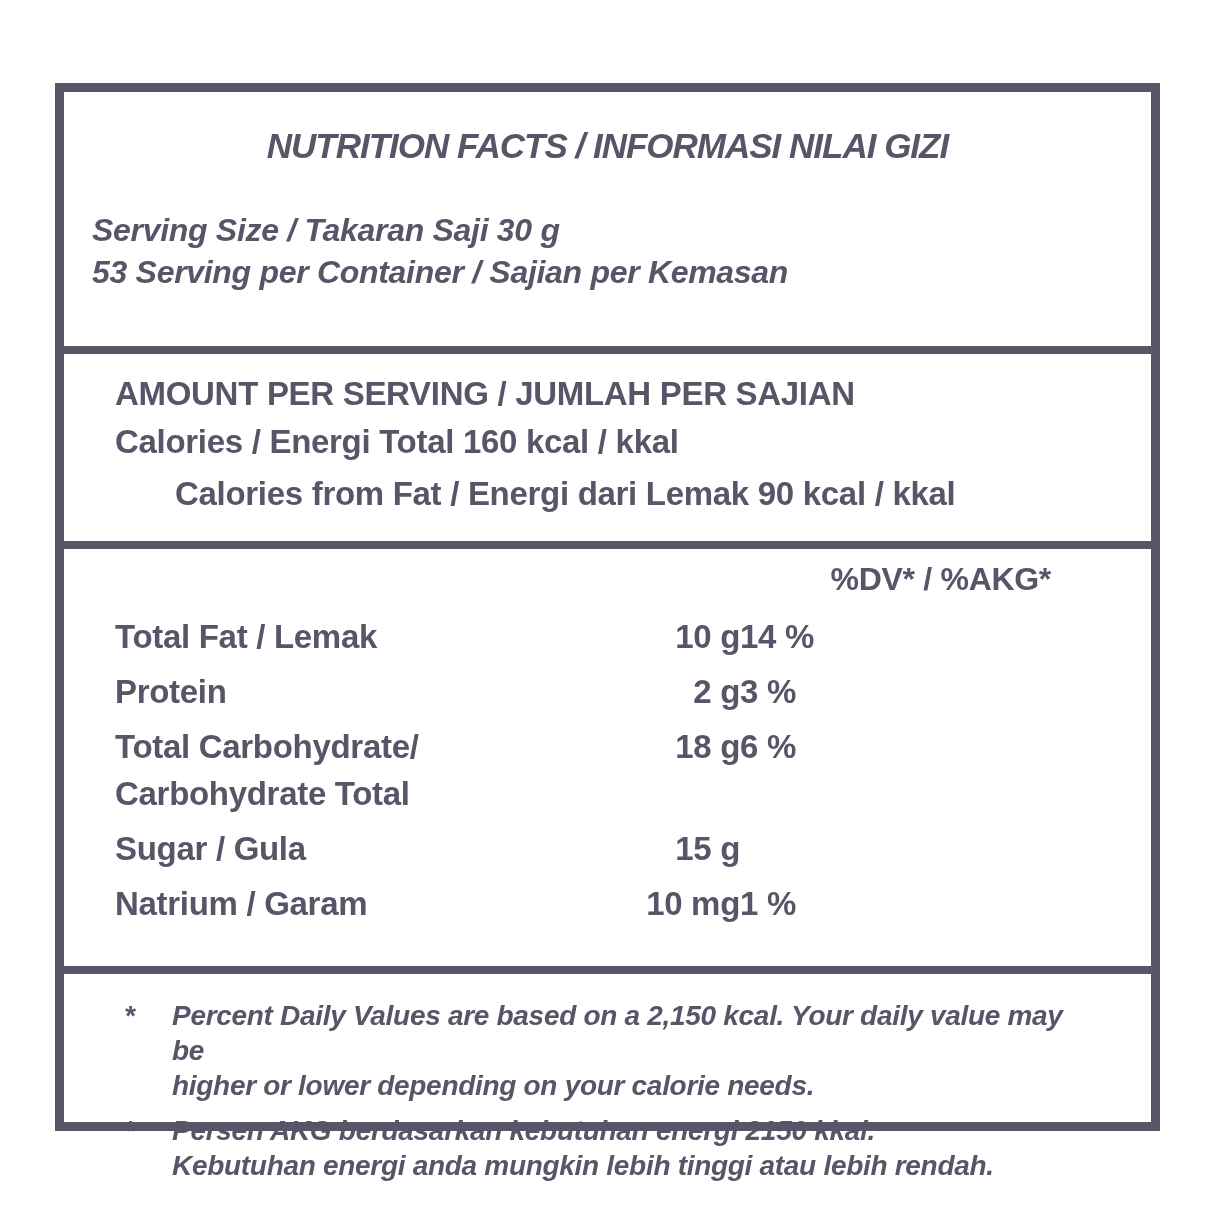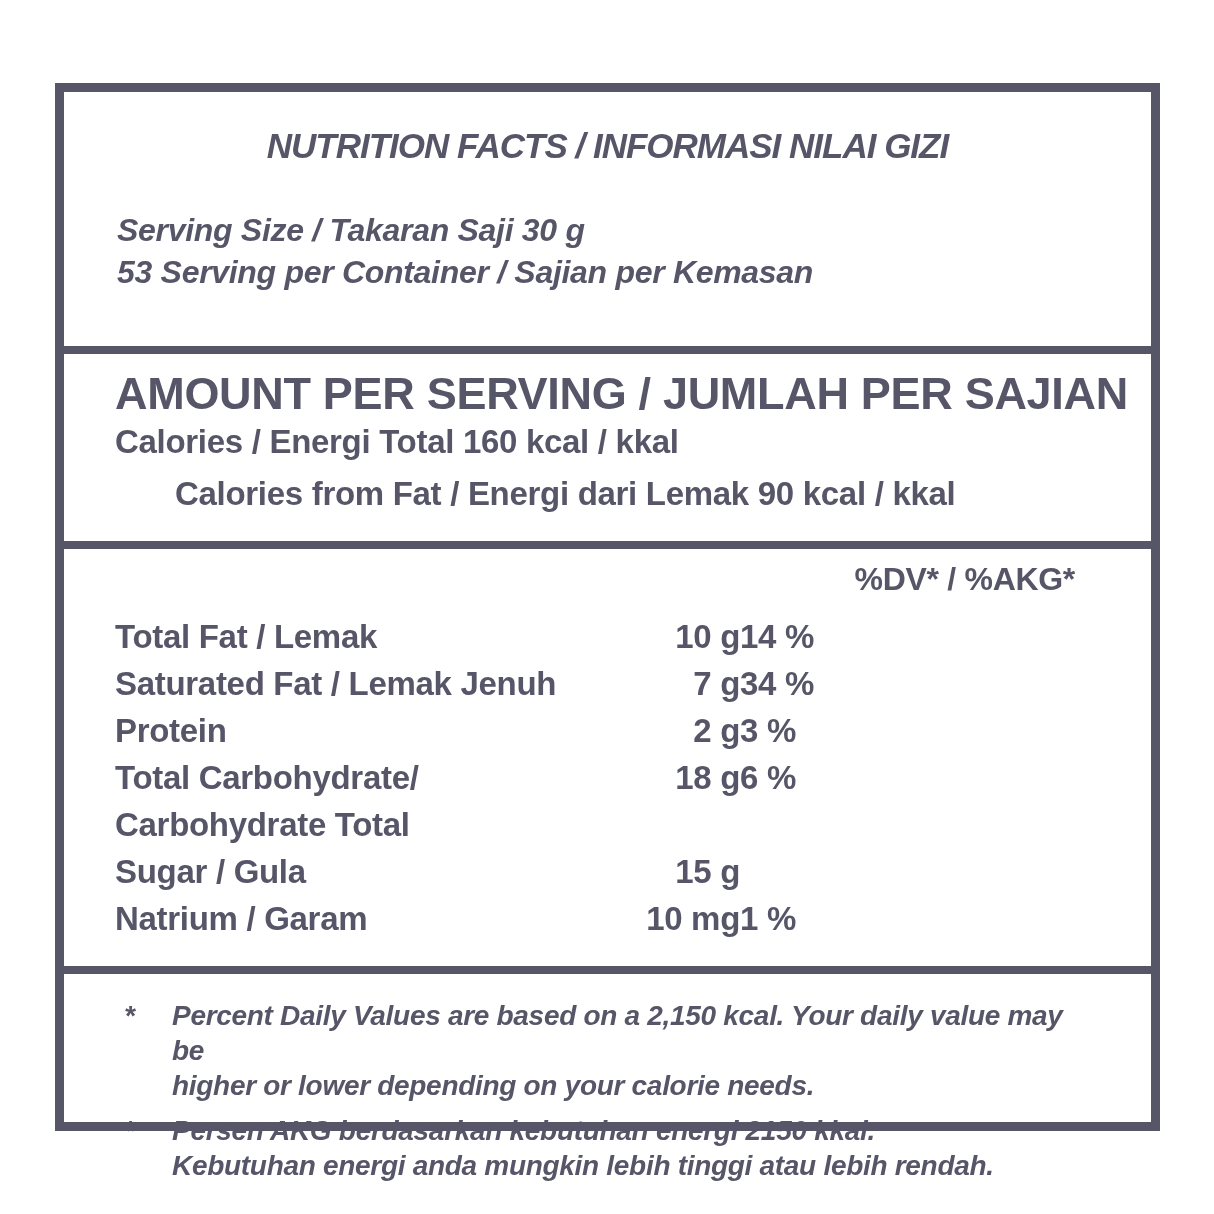--- a/index.html
+++ b/index.html
@@ -30,55 +30,56 @@
   .title{
     text-align:center;
     font-size:35px;
     letter-spacing:-1px;
     margin-top:36px;
     line-height:35px;
   }
   .serving-line{
     font-size:32px;
     line-height:42px;
-    margin-left:53px;
+    margin-left:28px;
   }
   .serving-line.first{margin-top:46px;}
 
   .aps-heading{
-    font-size:45px;
+    font-size:33px;
     line-height:40px;
     margin:20px 0 0 51px;
   }
   .calories-line{
     font-size:33px;
     line-height:40px;
     margin:8px 0 0 51px;
   }
   .calories-fat-line{
     font-size:33px;
     line-height:40px;
     margin:12px 0 0 111px;
   }
 
   .dv-header{
     text-align:right;
     font-size:32px;
     line-height:32px;
     margin-top:14px;
-    padding-right:76px;
+    padding-right:100px;
   }
   .rows{margin-top:18px;}
   .nutrient-row{
     display:flex;
     align-items:flex-start;
     font-size:33px;
     line-height:47px;
     padding-left:51px;
     padding-right:161px;
+    margin-top:8px;
   }
   .n-name{flex:1;}
   .n-amount{width:130px;text-align:right;}
   .n-dv{width:250px;}
 
   .footnote{
     display:flex;
     font-style:italic;
     font-size:28px;
     line-height:35px;
@@ -110,25 +111,20 @@
   <div class="sec sec-nutrients">
     <div class="dv-header">%DV* / %AKG*</div>
     <div class="rows">
 
       <div class="nutrient-row">
         <div class="n-name">Total Fat / Lemak</div>
         <div class="n-amount">10 g</div>
         <div class="n-dv">14 %</div>
       </div>
 
-      <div class="nutrient-row">
-        <div class="n-name">Saturated Fat / Lemak Jenuh</div>
-        <div class="n-amount">7 g</div>
-        <div class="n-dv">34 %</div>
-      </div>
 
       <div class="nutrient-row">
         <div class="n-name">Protein</div>
         <div class="n-amount">2 g</div>
         <div class="n-dv">3 %</div>
       </div>
 
       <div class="nutrient-row">
         <div class="n-name">
           <div>Total Carbohydrate/</div>

